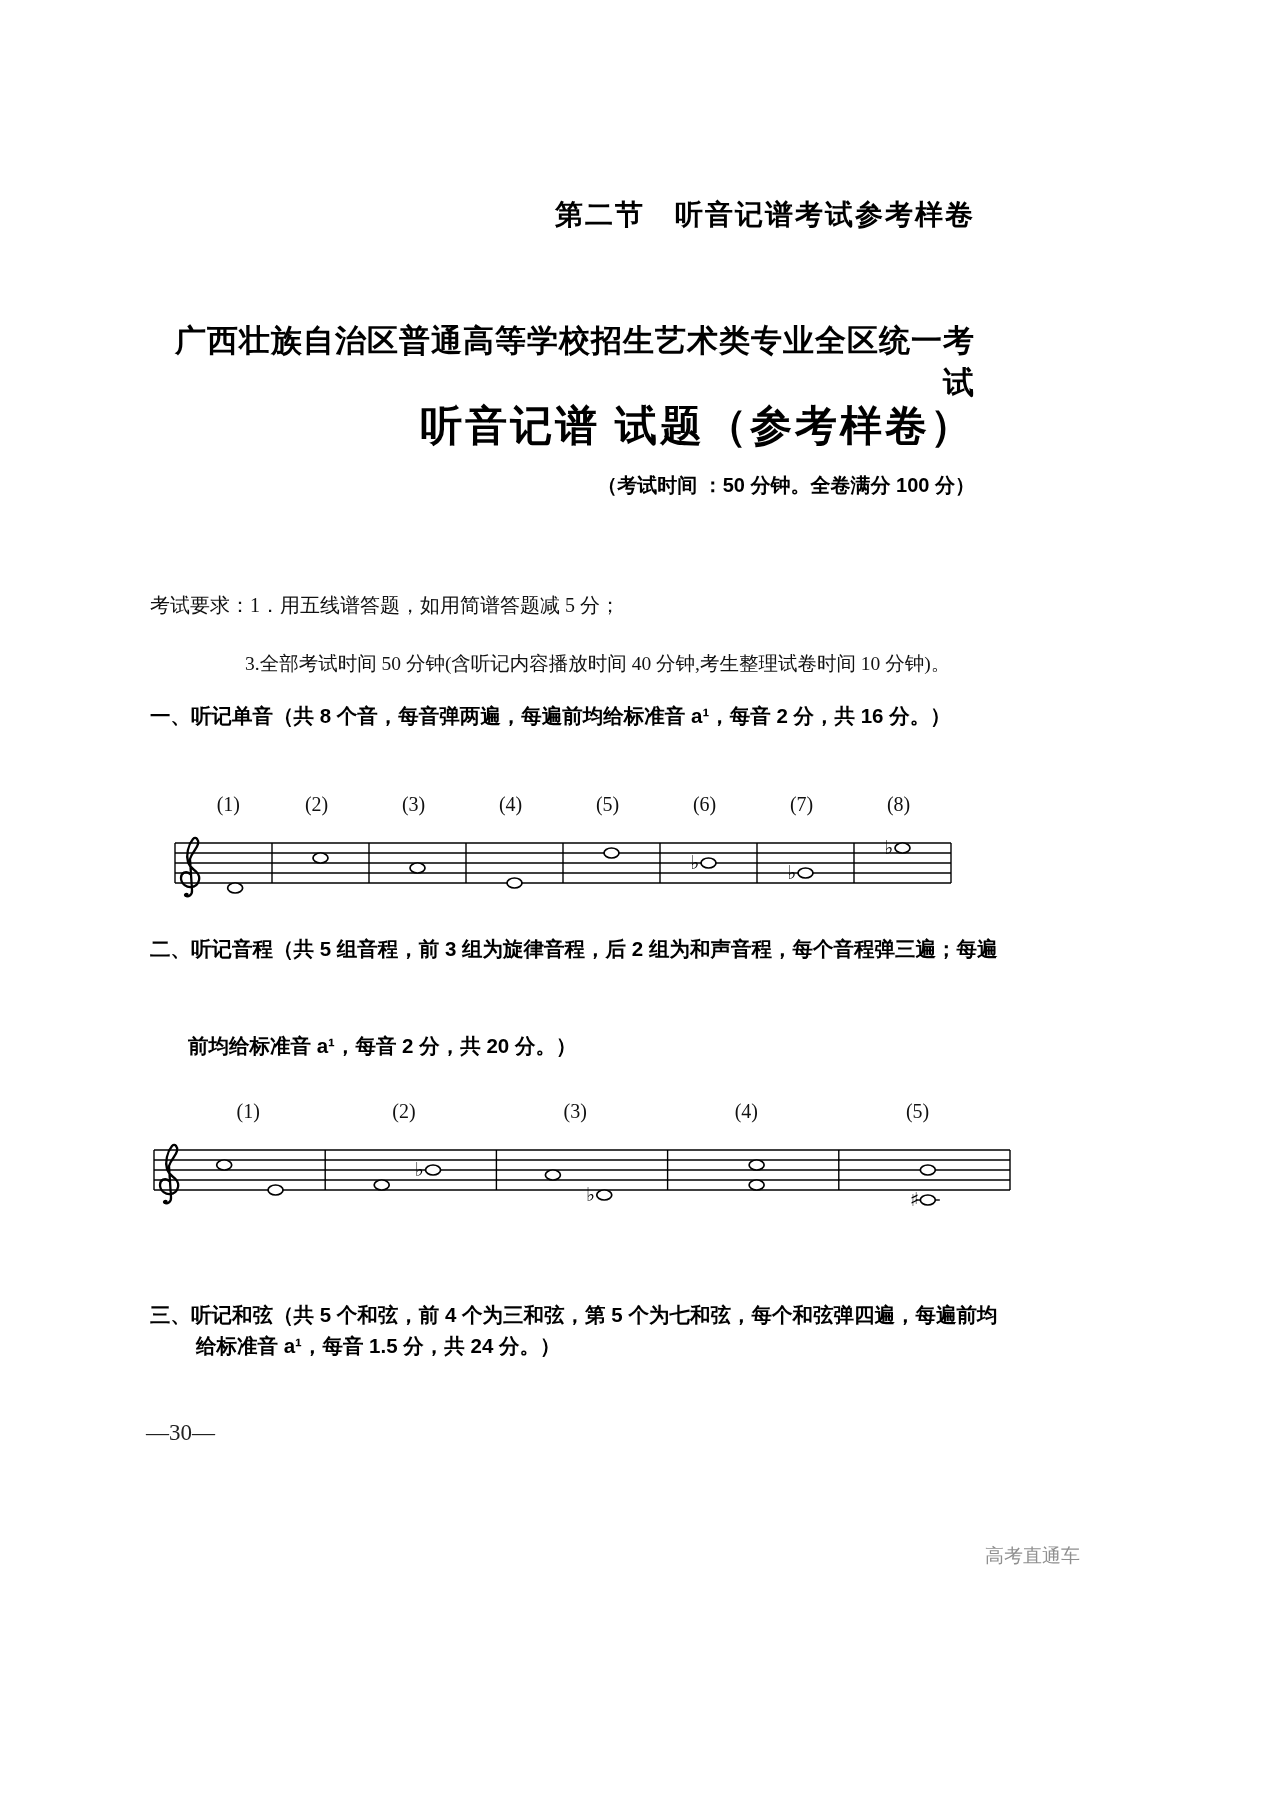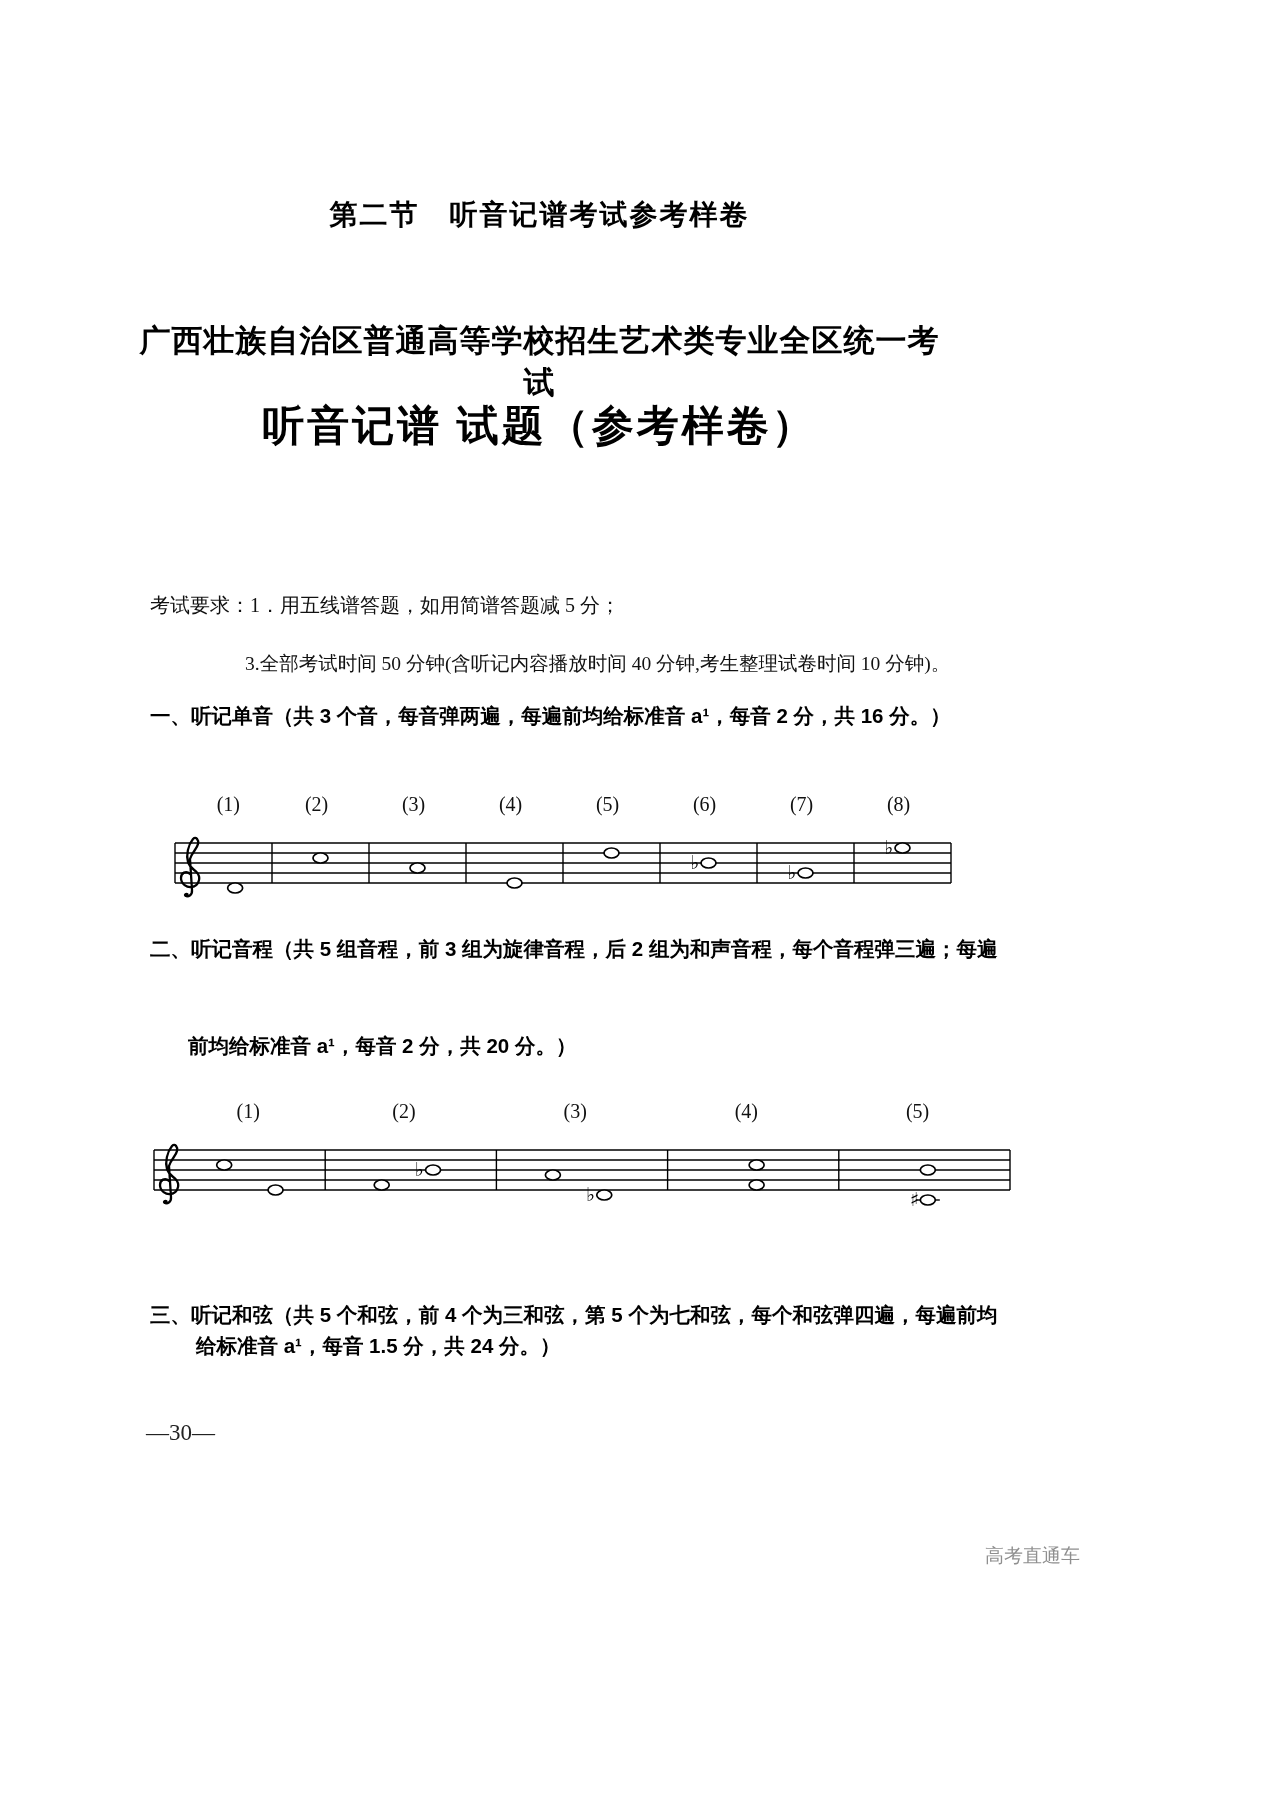--- a/index.html
+++ b/index.html
@@ -7,21 +7,21 @@
     position:relative;
     width:1280px;height:1801px;
     background:#ffffff;
     margin:0 auto;
     font-family:"Liberation Serif", serif;
     color:#1a1a1a;
     overflow:hidden;
   }
   .abs{position:absolute;}
   .heading{font-family:"Liberation Sans", sans-serif;font-weight:bold;color:#000;}
-  .center-block{left:132px;width:815px;text-align:center;}
+  .center-block{left:160px;width:815px;text-align:right;}
   .section-heading{top:196px;font-size:28px;letter-spacing:2px;}
   .org-title{top:320px;font-size:31px;letter-spacing:1px;}
   .paper-title{top:398px;font-size:42px;letter-spacing:3px;}
   .time-note{top:472px;font-size:20px;}
   .req{font-size:20px;color:#111;}
   .req1{left:150px;top:548px;margin-top:44px;}
   .req2{left:245px;top:604px;}
   .req3{left:245px;top:650px;font-size:19.5px;}
   .sec-title{font-family:"Liberation Sans", sans-serif;font-weight:bold;font-size:20.5px;color:#000;}
   .sec1{left:150px;top:702px;}
@@ -40,25 +40,26 @@
 <body>
 
 <div class="page">
 
   <div class="abs heading center-block section-heading">第二节　听音记谱考试参考样卷</div>
 
   <div class="abs heading center-block org-title">广西壮族自治区普通高等学校招生艺术类专业全区统一考试</div>
 
   <div class="abs heading center-block paper-title">听音记谱 试题（参考样卷）</div>
 
+  <div class="abs heading center-block time-note">（考试时间 ：50 分钟。全卷满分 100 分）</div>
 
   <div class="abs req req1">考试要求：1．用五线谱答题，如用简谱答题减 5 分；</div>
   <div class="abs req req3">3.全部考试时间 50 分钟(含听记内容播放时间 40 分钟,考生整理试卷时间 10 分钟)。</div>
 
-  <div class="abs sec-title sec1">一、听记单音（共 3 个音，每音弹两遍，每遍前均给标准音 a¹，每音 2 分，共 16 分。）</div>
+  <div class="abs sec-title sec1">一、听记单音（共 8 个音，每音弹两遍，每遍前均给标准音 a¹，每音 2 分，共 16 分。）</div>
 
   <div class="staff-wrap staff1">
     <svg id="staff1-svg" width="780" height="128">
         <line x1="2" y1="58" x2="778" y2="58" stroke="#000" stroke-width="1.3"></line>
         <line x1="2" y1="68" x2="778" y2="68" stroke="#000" stroke-width="1.3"></line>
         <line x1="2" y1="78" x2="778" y2="78" stroke="#000" stroke-width="1.3"></line>
         <line x1="2" y1="88" x2="778" y2="88" stroke="#000" stroke-width="1.3"></line>
         <line x1="2" y1="98" x2="778" y2="98" stroke="#000" stroke-width="1.3"></line>
         <line x1="2" y1="58" x2="2" y2="98" stroke="#000" stroke-width="1.4"></line>
         <line x1="99" y1="58" x2="99" y2="98" stroke="#000" stroke-width="1.4"></line>

